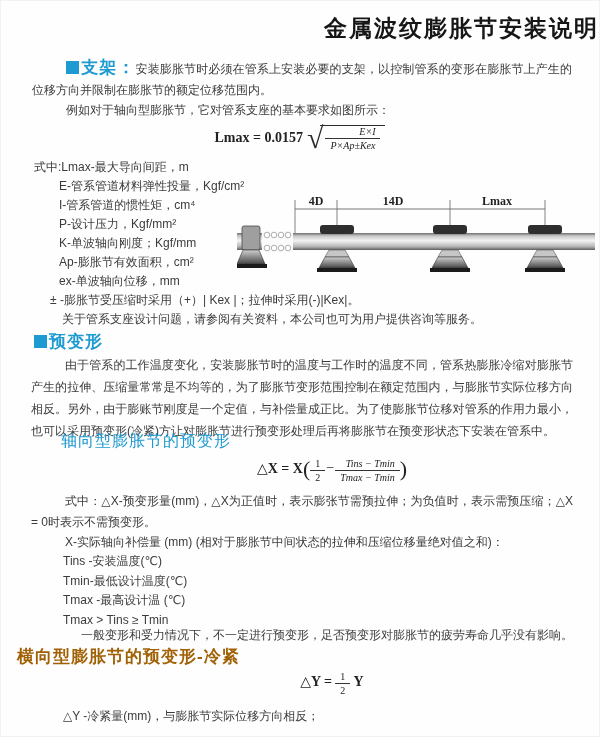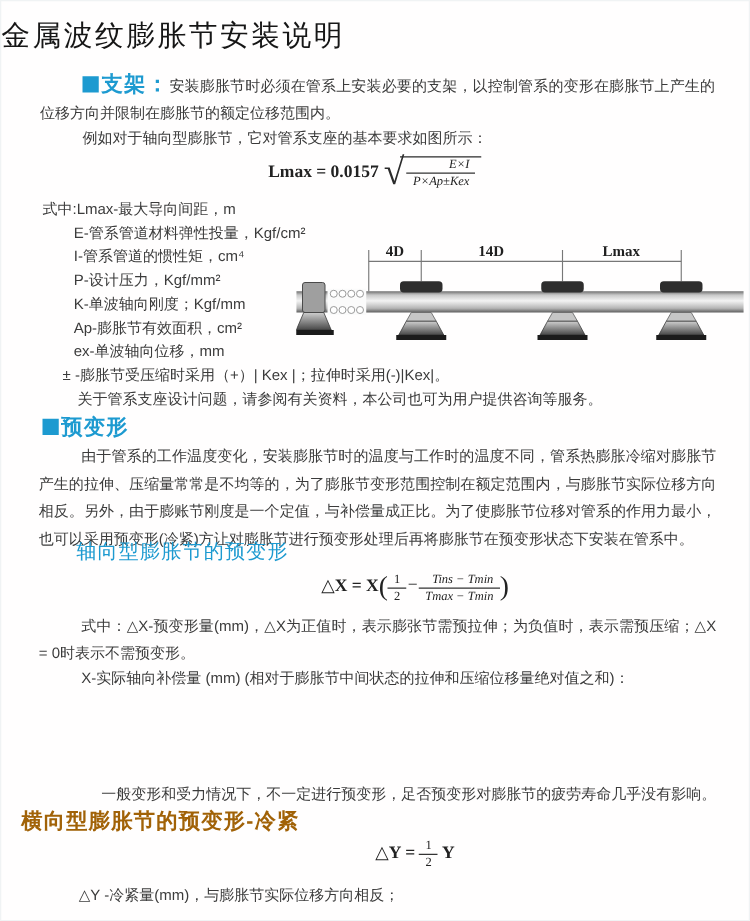--- a/index.html
+++ b/index.html
@@ -3,21 +3,21 @@
 <meta charset="utf-8">
 <style>
   html,body { margin:0; padding:0; background:#ffffff; }
   .page {
     position:relative; width:600px; height:737px; box-sizing:border-box;
     background:#fffefe; border:1px solid #f0f3f4; overflow:hidden;
     font-family:"Liberation Sans","DejaVu Sans",sans-serif; color:#3b3b3b;
   }
   .title {
     position:absolute; top:12px; left:0; width:100%; margin:0;
-    text-align:left; font-size:23px; font-weight:normal; color:#161616; letter-spacing:2px;
+    text-align:right; font-size:23px; font-weight:bold; color:#161616; letter-spacing:2px;
   }
   .sq {
     display:inline-block; width:13px; height:13px; background:#1d9ad0;
     margin-right:2px; vertical-align:-1px;
   }
   .sec-inline { font-size:17px; font-weight:bold; color:#1d9ad0; letter-spacing:1px; }
   .support-para {
     position:absolute; top:56px; left:31px; width:540px; margin:0;
     font-size:12px; line-height:21px; text-indent:34px; text-align:justify;
   }
@@ -155,20 +155,26 @@
 
   <h3 class="h-axial">轴向型膨胀节的预变形</h3>
 
   <div class="axial-formula">
     <span class="f-lhs">△X = X</span><span class="paren">(</span><span class="frac"><span class="fn">1</span><span class="fd">2</span></span><span class="minus">−</span><span class="frac ital"><span class="fn">Tins − Tmin</span><span class="fd">Tmax − Tmin</span></span><span class="paren">)</span>
   </div>
 
   <p class="axial-explain">式中：△X-预变形量(mm)，△X为正值时，表示膨张节需预拉伸；为负值时，表示需预压缩；△X = 0时表示不需预变形。</p>
   <p class="axial-xdef">X-实际轴向补偿量 (mm) (相对于膨胀节中间状态的拉伸和压缩位移量绝对值之和)：</p>
 
+  <div class="temps">
+    <div>Tins -安装温度(℃)</div>
+    <div>Tmin-最低设计温度(℃)</div>
+    <div>Tmax -最高设计温 (℃)</div>
+    <div>Tmax &gt; Tins ≥ Tmin</div>
+  </div>
 
   <p class="axial-note">一般变形和受力情况下，不一定进行预变形，足否预变形对膨胀节的疲劳寿命几乎没有影响。</p>
 
   <h3 class="h-lateral">横向型膨胀节的预变形-冷紧</h3>
 
   <div class="lateral-formula">
     <span class="f-lhs">△Y =</span>
     <span class="frac"><span class="fn">1</span><span class="fd">2</span></span>
     <span class="f-lhs">Y</span>
   </div>

